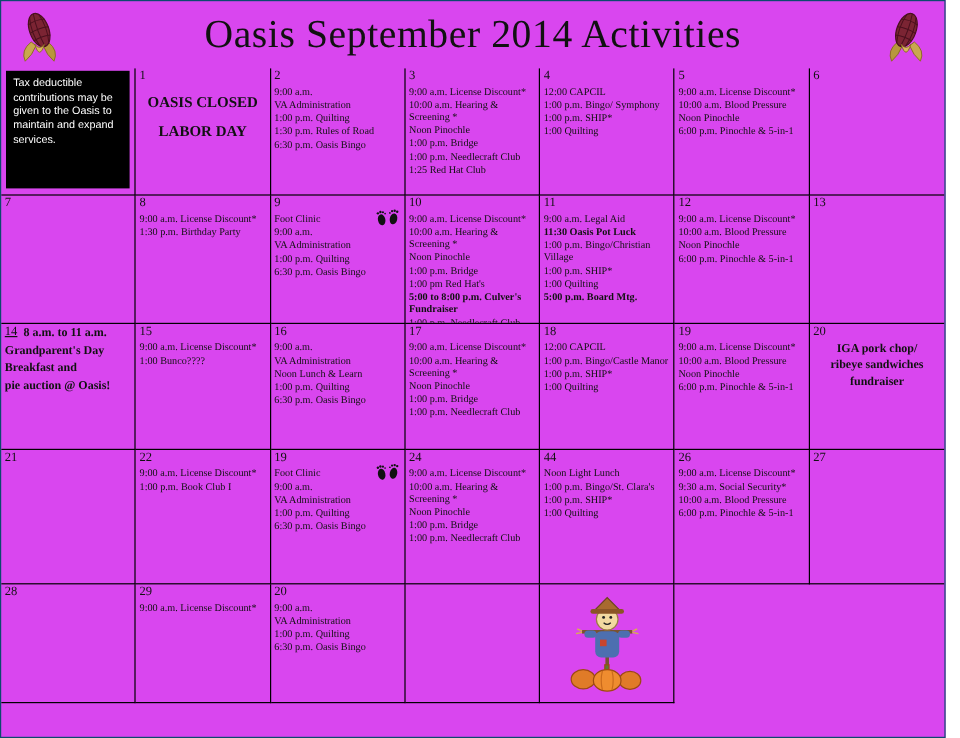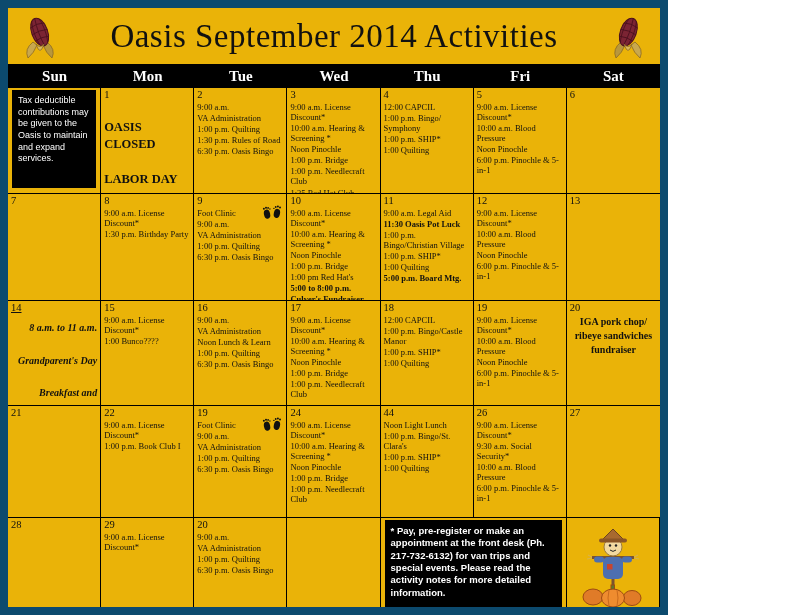--- a/index.html
+++ b/index.html
@@ -1,18 +1,18 @@
 <!DOCTYPE html>
 <html><head>
 <meta charset="utf-8">
 <style>
   html,body{margin:0;padding:0;background:#fff;}
   .page{
-    width:668px;height:615px;box-sizing:border-box;
-    border:8px solid #0c4a6e;background:#eab308;position:relative;
+    width:788px;height:615px;box-sizing:border-box;
+    border:1px solid #0c4a6e;background:#d946ef;position:relative;
     font-family:"Liberation Serif", serif;overflow:hidden;
   }
   .title-row{height:56px;position:relative;display:flex;align-items:center;justify-content:center;}
   .title{font-size:33px;color:#111;letter-spacing:.5px;}
   .corn{position:absolute;top:3px;}
   .corn.left{left:12px;}
   .corn.right{right:12px;transform:scaleX(-1);}
   .day-header-row{
     display:grid;grid-template-columns:repeat(7,1fr);
     background:#000;color:#fff;height:24px;line-height:24px;
@@ -24,23 +24,23 @@
   }
   .cell{
     border-right:1px solid #000;border-bottom:1px solid #000;
     position:relative;padding:1px 3px 2px 3px;overflow:hidden;
     font-size:8.5px;line-height:1.18;color:#111;box-sizing:border-box;
   }
   .cell:nth-child(7n){border-right:none;}
   .date{font-size:10.5px;margin-bottom:1px;}
   .ev{margin-bottom:1px;}
   .ev.b{font-weight:bold;}
-  .closed .ev{font-weight:bold;text-align:left;font-size:12.5px;line-height:1.35;margin-top:18px;}
+  .closed .ev{font-weight:bold;text-align:center;font-size:12.5px;line-height:1.35;margin-top:7px;}
   .sunday-special .date{float:left;margin-right:5px;text-decoration:underline;}
-  .sunday-special .ev{font-weight:bold;font-style:italic;text-align:right;font-size:10px;line-height:1.35;margin-top:19px;}
+  .sunday-special .ev{font-weight:bold;text-align:left;font-size:10px;line-height:1.35;}
   .sat-special .ev{font-weight:bold;font-size:10px;line-height:1.3;text-align:center;}
   .note-box{
     background:#000;color:#fff;box-sizing:border-box;
     font-family:"Liberation Sans", sans-serif;font-size:9px;line-height:1.3;
     padding:5px 6px;margin:1px;height:calc(100% - 4px);
   }
   .footer-note .note-box{font-weight:bold;font-size:9.5px;}
   .footprints{position:absolute;top:11px;right:3px;}
   .scarecrow-wrap{display:flex;justify-content:center;align-items:center;height:100%;}
 </style>
@@ -68,29 +68,20 @@
         <path d="M27 31 Q36 38 32 47 Q26 42 23 34 Z" fill="#b8973c" stroke="#8a6a24" stroke-width=".8"></path>
         <g transform="rotate(-20 20 22)">
           <ellipse cx="20" cy="21" rx="8" ry="14.5" fill="#7b2433" stroke="#49101d" stroke-width="1"></ellipse>
           <path d="M16 8.5 C14 16 14 26 16 33.5 M20 6.6 C18.5 16 18.5 26 20 35.4 M24 8.5 C26 16 26 26 24 33.5" stroke="#49101d" stroke-width=".8" fill="none"></path>
           <path d="M12.6 14 Q20 11.5 27.4 14 M12 21 Q20 19 28 21 M12.6 28 Q20 26 27.4 28" stroke="#49101d" stroke-width=".8" fill="none"></path>
         </g>
         <path d="M16 33 Q20 46 24 33 Q20 38 16 33 Z" fill="#d8b75c" stroke="#8a6a24" stroke-width=".8"></path>
       </svg>
     </span>
   </div>
-  <div class="day-header-row">
-      <div>Sun</div>
-      <div>Mon</div>
-      <div>Tue</div>
-      <div>Wed</div>
-      <div>Thu</div>
-      <div>Fri</div>
-      <div>Sat</div>
-    </div>
   <div class="grid">
       <div class="cell tax-note">
         <div class="note-box">Tax deductible contributions may be given to the  Oasis to maintain and expand services.</div>
       </div>
       <div class="cell closed">
         <div class="date">1</div>
         <div class="ev b">OASIS CLOSED</div>
         <div class="ev b">LABOR DAY</div>
       </div>
       <div class="cell">
@@ -305,23 +296,20 @@
         <div class="ev">9:00 a.m. License  Discount*</div>
       </div>
       <div class="cell">
         <div class="date">20</div>
         <div class="ev">9:00 a.m.</div>
         <div class="ev">VA Administration</div>
         <div class="ev">1:00 p.m. Quilting</div>
         <div class="ev">6:30 p.m. Oasis Bingo</div>
       </div>
       <div class="cell"></div>
-      <div class="cell footer-note" style="grid-column: span 2;">
-        <div class="note-box">* Pay, pre-register or make an appointment at the front desk  (Ph. 217-732-6132) for van trips and special events.  Please read the activity notes for more detailed information.</div>
-      </div>
       <div class="cell scarecrow">
         <div class="scarecrow-wrap">
           <svg width="66" height="84" viewBox="0 0 66 84">
             <rect x="31.5" y="18" width="3" height="44" fill="#7a5230"></rect>
             <rect x="12" y="31" width="42" height="3" fill="#7a5230"></rect>
             <path d="M12 32 l-4 -2 M12 33 l-5 1 M54 32 l4 -2 M54 33 l5 1" stroke="#d9b24a" stroke-width="1.2" fill="none"></path>
             <circle cx="33" cy="22" r="9" fill="#f2d9a0" stroke="#9a7b44"></circle>
             <circle cx="30" cy="20.5" r="1.2" fill="#222"></circle>
             <circle cx="36" cy="20.5" r="1.2" fill="#222"></circle>
             <path d="M30 25 Q33 27.8 36 25" stroke="#222" stroke-width="1" fill="none"></path>

